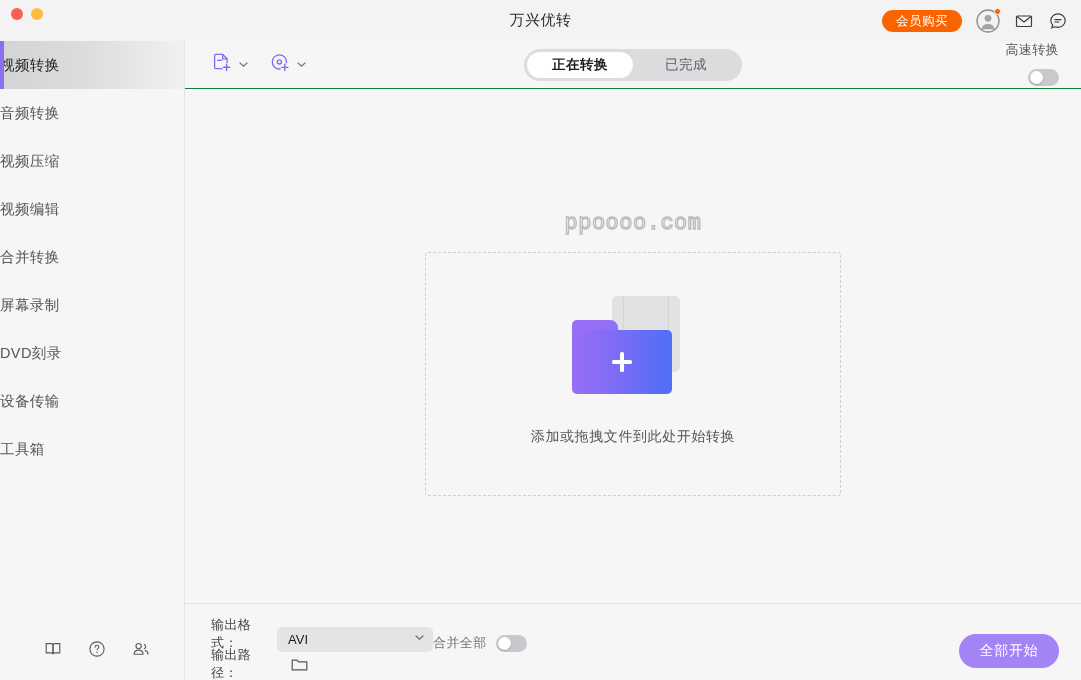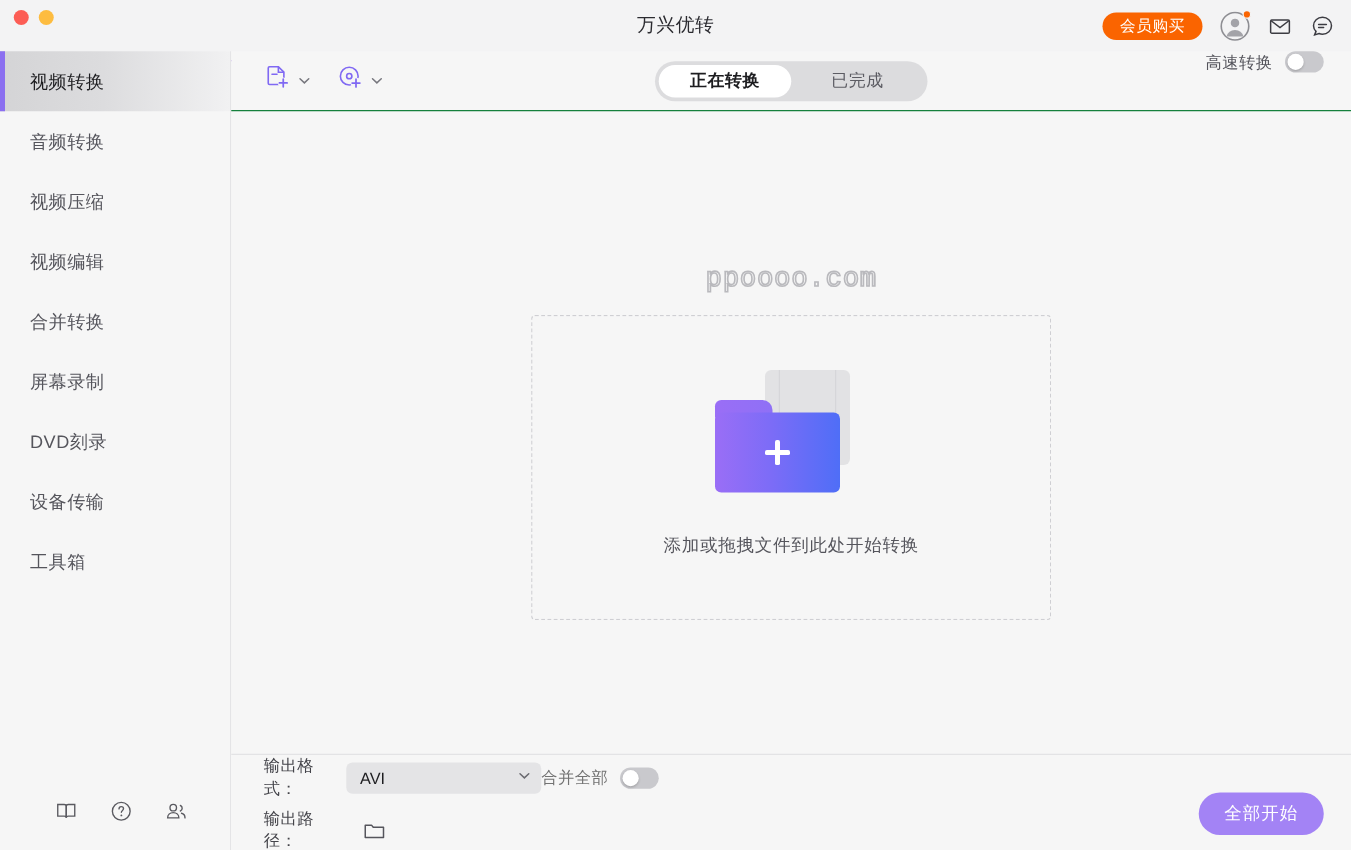--- a/index.html
+++ b/index.html
@@ -46,21 +46,21 @@
   .ic-btn { cursor: pointer; display: flex; align-items: center; }
 
   
   .sidebar {
     position: absolute; left: 0; top: 41px; width: 185px; bottom: 0;
     background: #f6f6f6; border-right: 1px solid #e4e4e6;
   }
   .nav { padding-top: 0; }
   .nav-item {
     position: relative; height: 48px; display: flex; align-items: center;
-    padding-left: 24px; font-size: 14.5px; color: #55555c; cursor: pointer;
+    font-size: 14.5px; color: #55555c; cursor: pointer;
     letter-spacing: .4px;
   }
   .nav-item.active {
     color: #1d1d20; font-weight: normal;
     background: linear-gradient(to right, #d4d4d6 0%, #dcdcde 45%, #f1f1f2 100%);
   }
   .nav-item.active::before {
     content: ""; position: absolute; left: 0; top: 0; bottom: 0; width: 4px;
     background: #8b6ff0;
   }
@@ -82,21 +82,21 @@
     position: absolute; left: 50%; transform: translateX(-50%); top: 8px;
     display: flex; background: #dcdcde; border-radius: 16px; padding: 3px; height: 32px;
   }
   .tab {
     min-width: 106px; height: 26px; line-height: 26px; text-align: center;
     font-size: 13.5px; color: #5c5c63; border-radius: 14px; cursor: pointer; letter-spacing: .5px;
   }
   .tab.active { background: #ffffff; color: #1d1d20; font-weight: bold; }
   .hs-wrap {
     position: absolute; right: 22px; top: 0; height: 48px;
-    display: flex; align-items: flex-start; gap: 10px;
+    display: flex; align-items: flex-end; gap: 10px; flex-direction: column;
   }
   .hs-label { font-size: 13px; color: #55555c; letter-spacing: .4px; }
   .toggle {
     width: 31px; height: 17px; border-radius: 9px; background: #c9c9cd;
     position: relative; cursor: pointer; flex: none;
   }
   .toggle .knob {
     position: absolute; left: 2px; top: 2px; width: 13px; height: 13px;
     border-radius: 50%; background: #fff; box-shadow: 0 1px 2px rgba(0,0,0,.2);
   }
@@ -151,21 +151,21 @@
   .plus::before { width: 20px; height: 4px; }
   .plus::after { width: 4px; height: 20px; }
   .dz-text { margin-top: 34px; font-size: 14px; color: #55555c; letter-spacing: .6px; }
 
   
   .bottombar {
     position: absolute; left: 0; right: 0; bottom: 0; height: 77px;
     border-top: 1px solid #e3e3e5; background: #f6f6f6;
   }
   .row { position: absolute; display: flex; align-items: center; }
-  .row1 { left: 26px; top: 0; }
+  .row1 { left: 26px; top: 12px; align-items: flex-end; }
   .row2 { left: 26px; top: 42px; }
   .fld-label { font-size: 13px; color: #44444a; width: 66px; letter-spacing: .4px; }
   .select {
     position: relative; height: 25px; background: #e4e4e6; border-radius: 5px;
     display: flex; align-items: center; padding: 0 26px 0 11px;
     font-size: 13px; color: #1d1d20; cursor: pointer;
   }
   .select .sv { line-height: 25px; }
   .select .sc { position: absolute; right: 8px; top: 5px; color: #6a6a70; display: flex; }
   .sel-format { width: 156px; }

